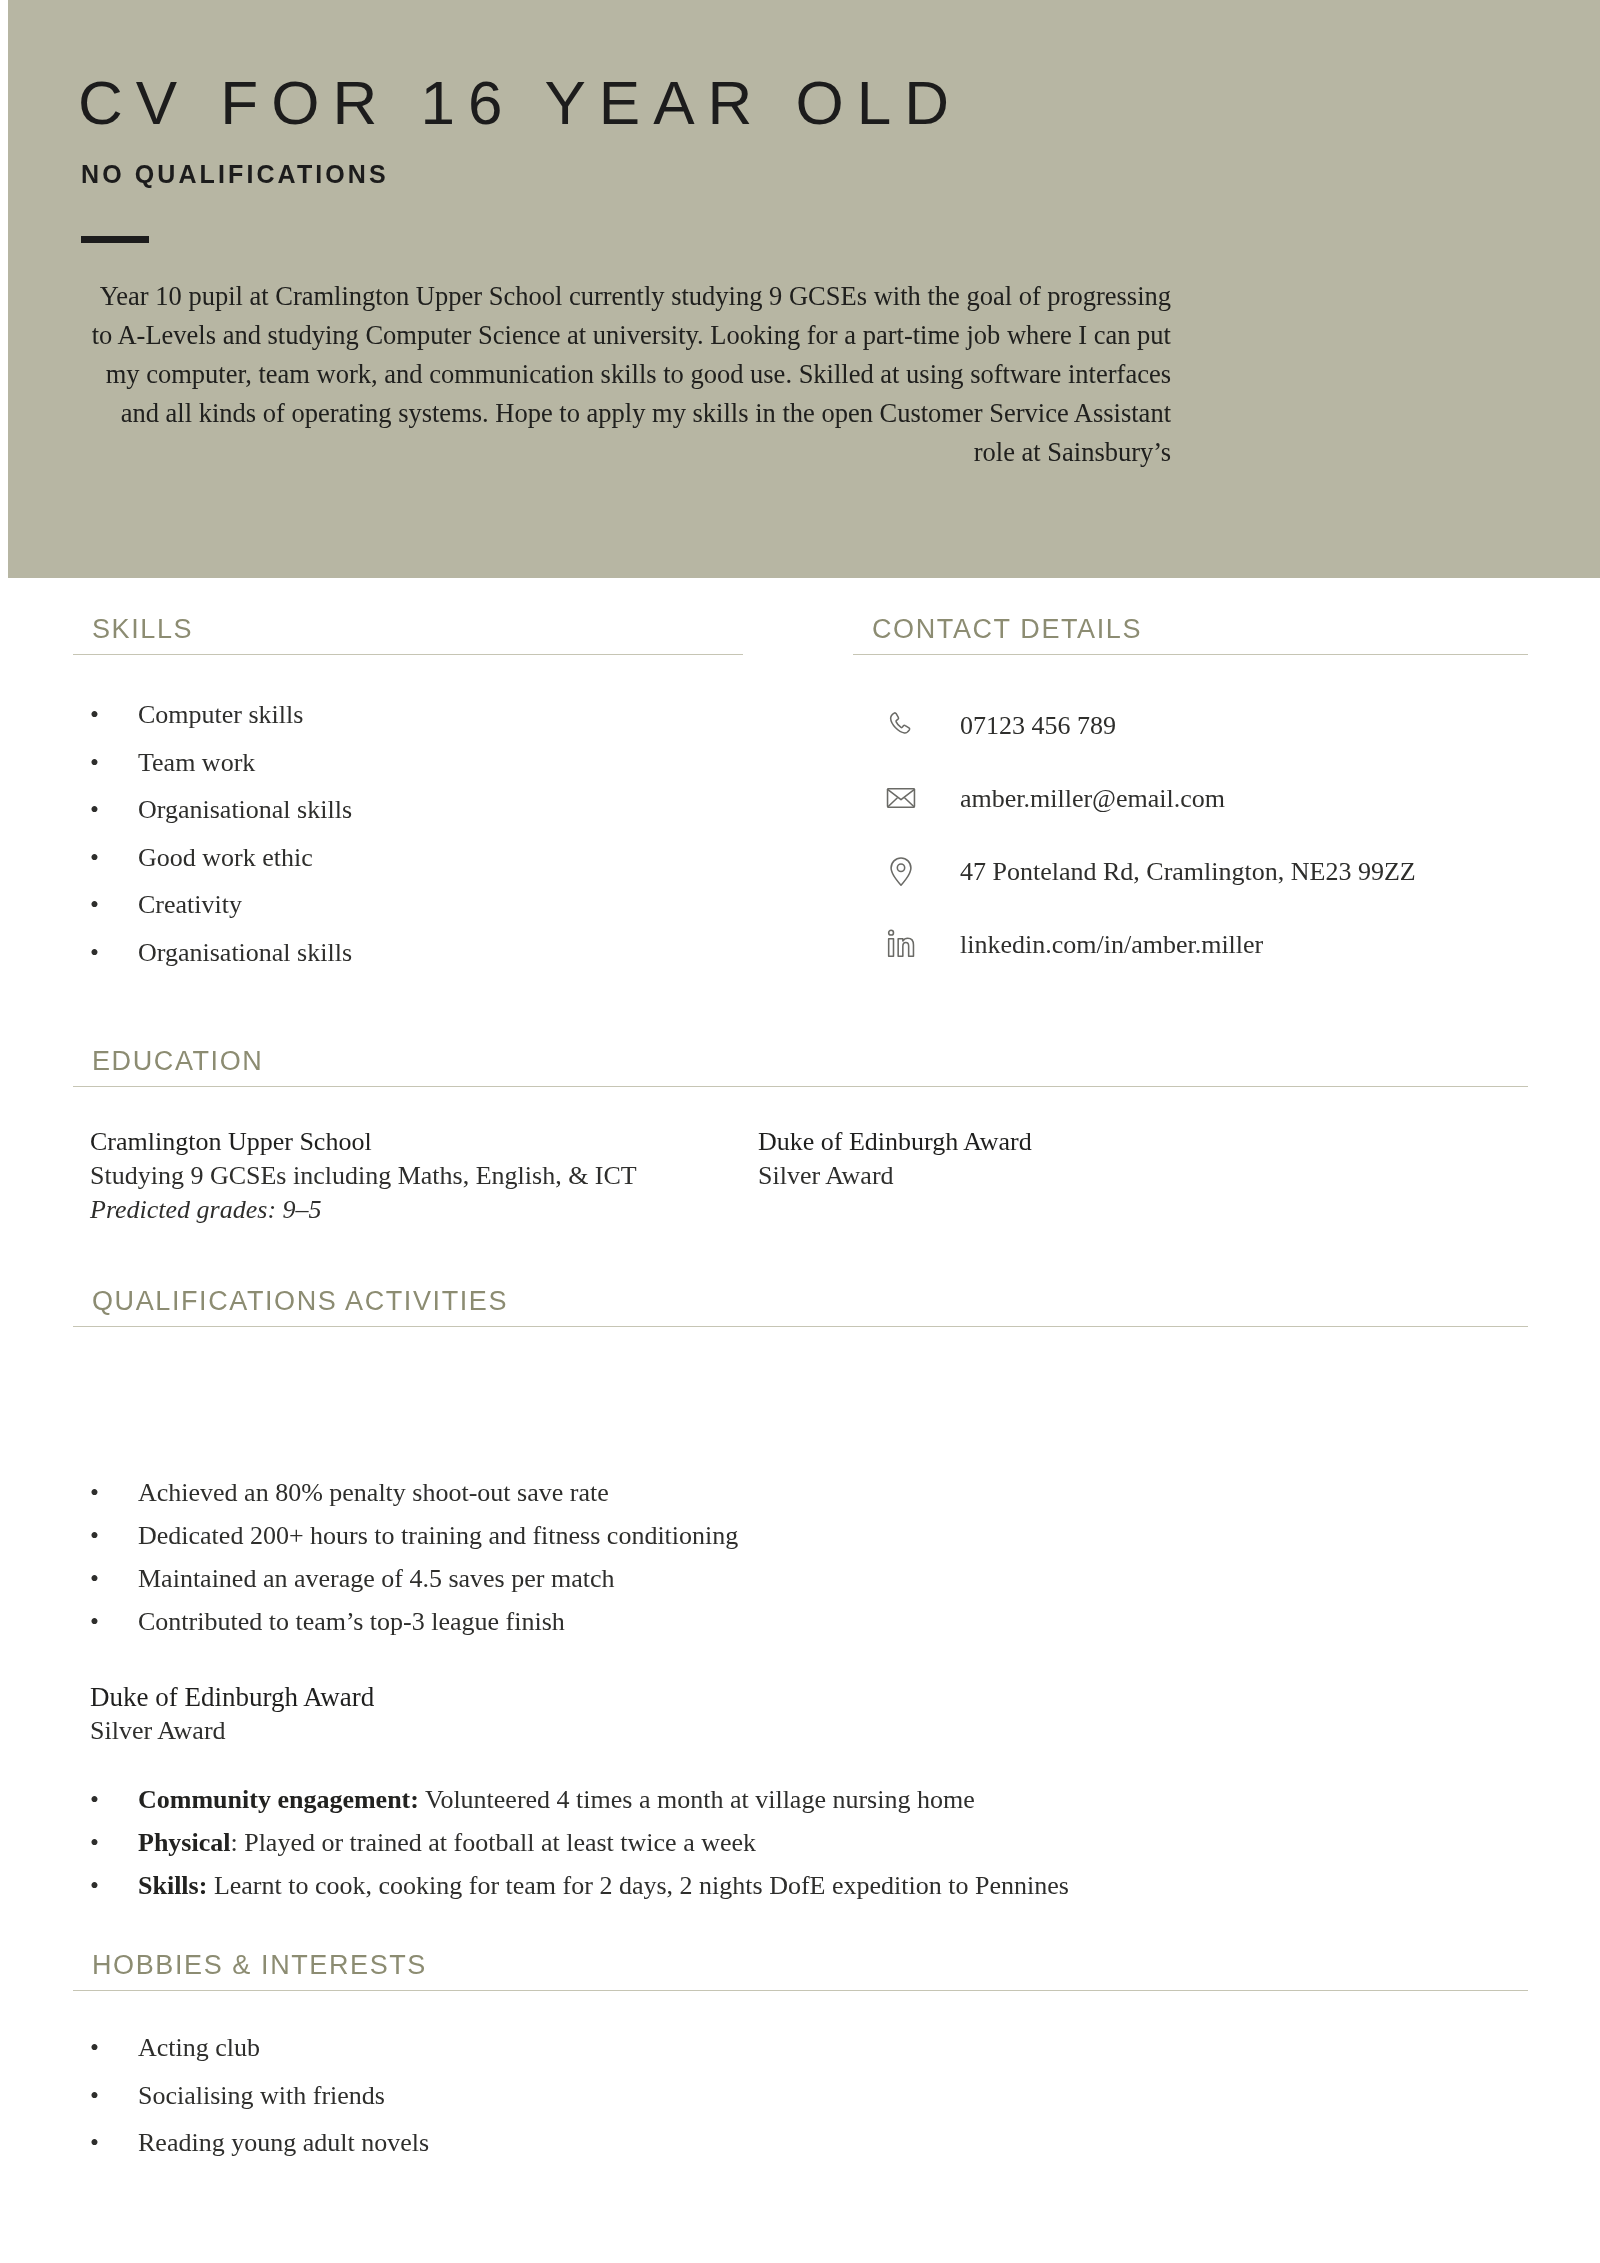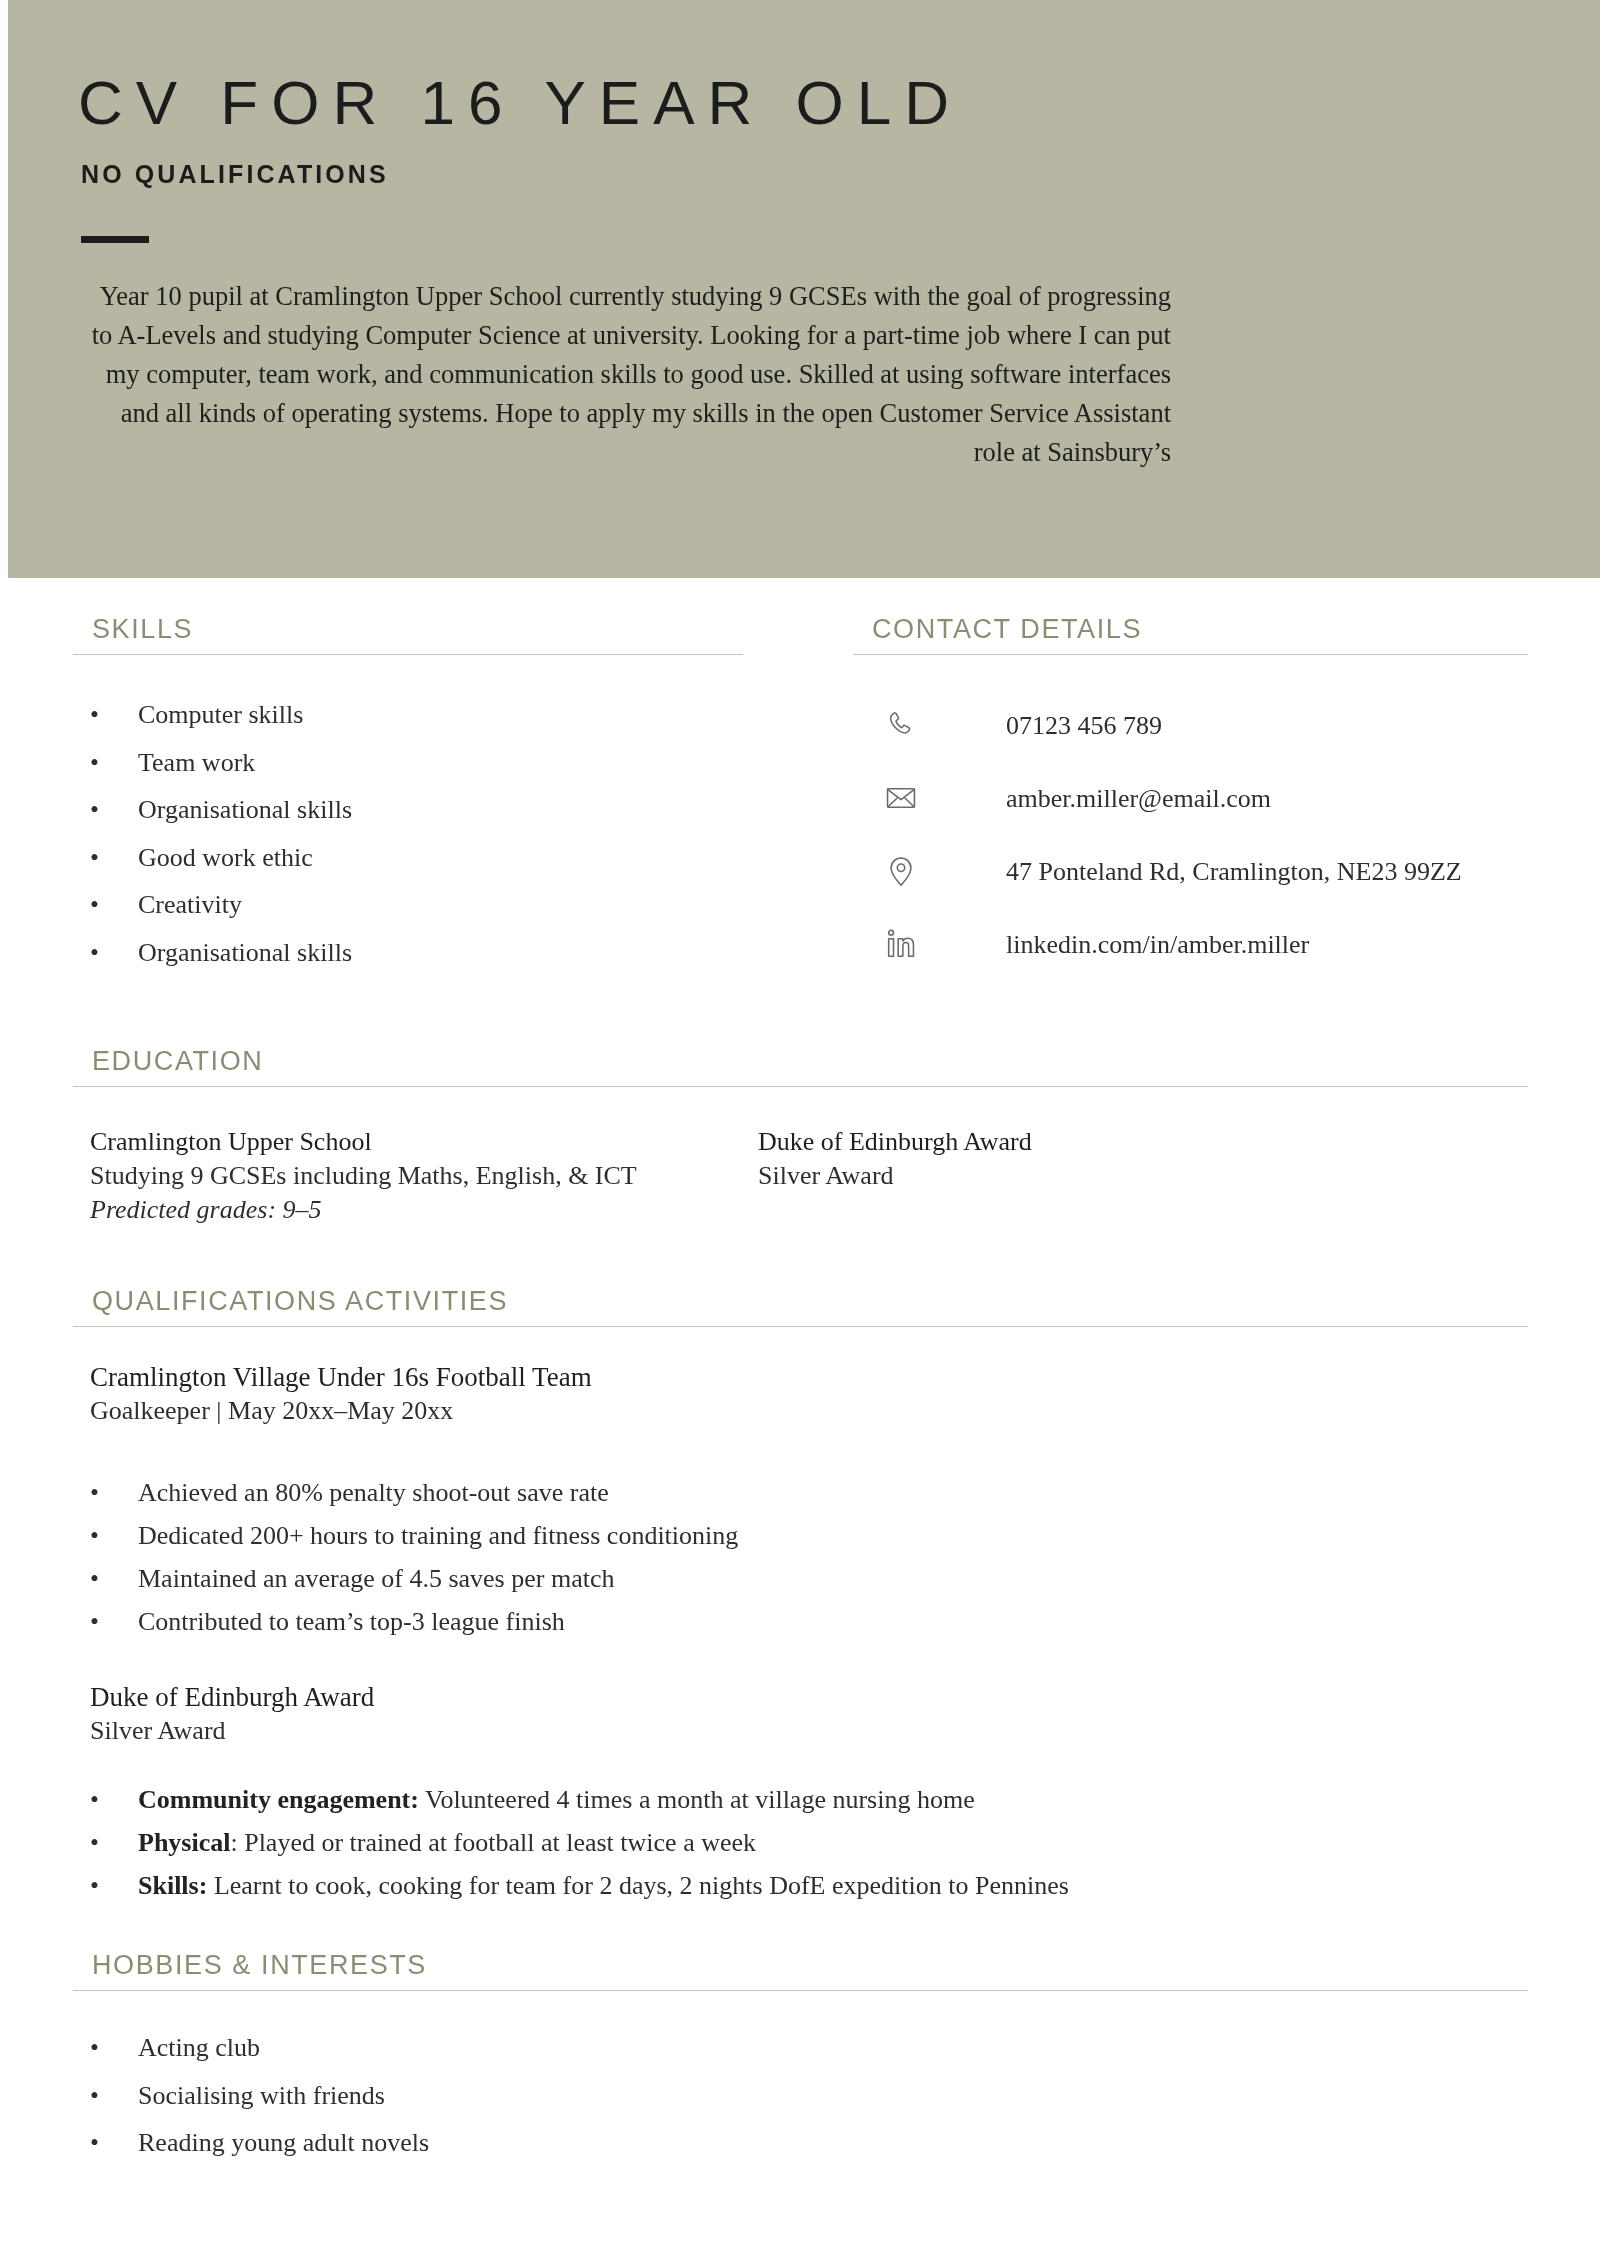--- a/index.html
+++ b/index.html
@@ -137,21 +137,20 @@
   }
   .contact-ico svg { display: block; width: 34px; height: 34px; }
   .contact-val {
     position: absolute;
     left: 76px;
     top: 3px;
     font-size: 26px;
     line-height: 30px;
     color: #2e2e2c;
     white-space: nowrap;
-    margin-left: 46px;
   }
 
   
   .entry { position: absolute; }
   .entry .ttl {
     font-size: 26px;
     font-weight: normal;
     color: #1f1f1e;
     line-height: 34px;
     white-space: nowrap;
@@ -246,24 +245,20 @@
   </div>
 
   <div class="entry" style="left:758px; top:1125px;">
     <div class="ttl">Duke of Edinburgh Award</div>
     <div class="sub">Silver Award</div>
   </div>
 
   <div class="sec-head" style="left:92px; top:1288px;">QUALIFICATIONS ACTIVITIES</div>
   <div class="sec-rule" style="left:73px; top:1326px; width:1455px;"></div>
 
-  <div class="entry" style="left:90px; top:1360px;">
-    <div class="ttl" style="font-size:27px;">Cramlington Village Under 16s Football Team</div>
-    <div class="sub">Goalkeeper | May 20xx–May 20xx</div>
-  </div>
   <div class="blist" id="football-bullets" style="left: 90px; top: 1480px; height: 172px;">
       <div class="row" style="position: absolute; left: 0px; top: 0px;"><span class="bullet">•</span><span class="btext">Achieved an 80% penalty shoot-out save rate</span></div>
       <div class="row" style="position: absolute; left: 0px; top: 43px;"><span class="bullet">•</span><span class="btext">Dedicated 200+ hours to training and fitness conditioning</span></div>
       <div class="row" style="position: absolute; left: 0px; top: 86px;"><span class="bullet">•</span><span class="btext">Maintained an average of 4.5 saves per match</span></div>
       <div class="row" style="position: absolute; left: 0px; top: 129px;"><span class="bullet">•</span><span class="btext">Contributed to team’s top-3 league finish</span></div>
     </div>
 
   <div class="entry" style="left:90px; top:1680px;">
     <div class="ttl" style="font-size:27px;">Duke of Edinburgh Award</div>
     <div class="sub">Silver Award</div>

